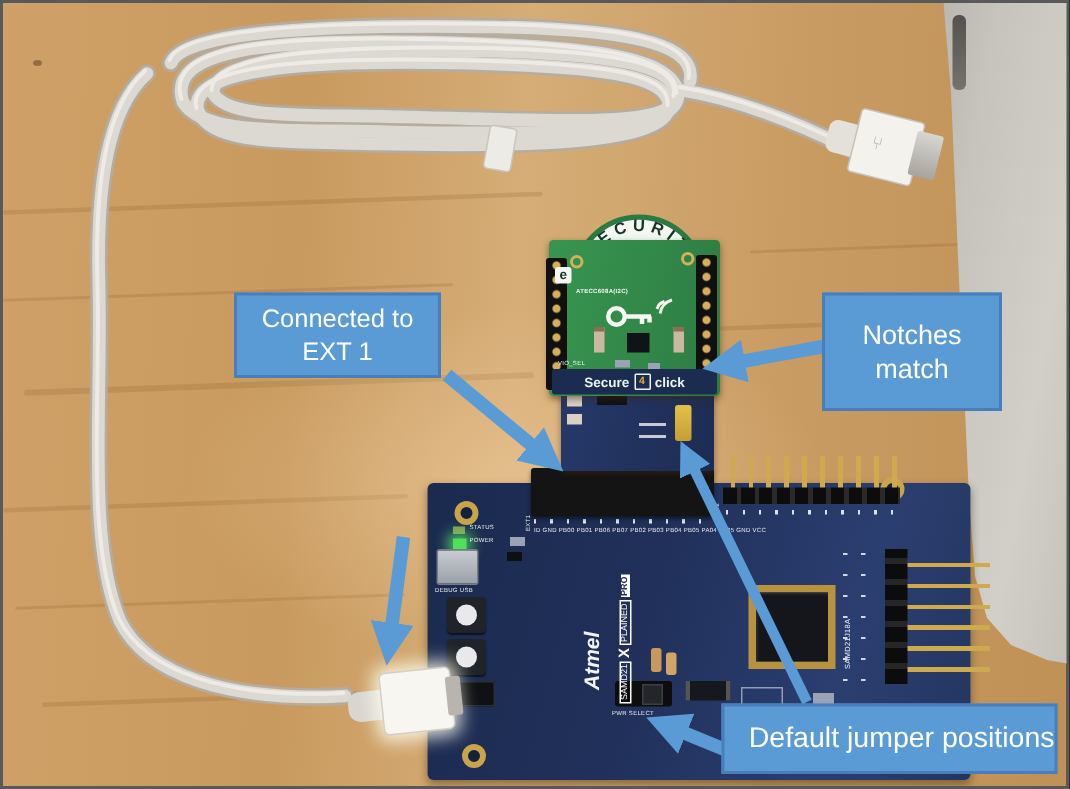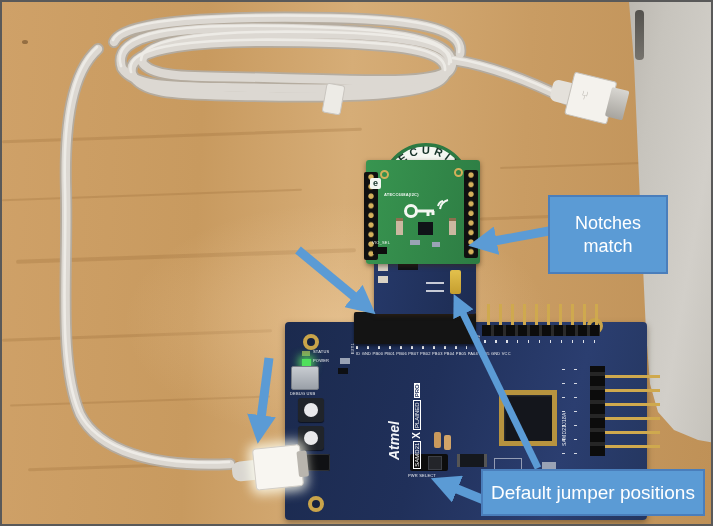--- a/index.html
+++ b/index.html
@@ -205,40 +205,48 @@
   <div class="abs" style="left:416px;top:220px;width:15px;height:13px;background:#101318;z-index:22;"></div>
   <div class="abs" style="left:394px;top:216px;width:7px;height:14px;background:#cbb8a0;border-top:3px solid #8c6f4e;z-index:22;"></div>
   <div class="abs micro" style="left:394px;top:232px;">C1</div>
   <div class="abs" style="left:447px;top:216px;width:7px;height:14px;background:#cbb8a0;border-top:3px solid #8c6f4e;z-index:22;"></div>
   <div class="abs micro" style="left:447px;top:232px;">R2</div>
   <div class="abs micro" style="left:370px;top:238px;z-index:22;">VIO_SEL</div>
   <div class="abs" style="left:371px;top:245px;width:14px;height:7px;background:#0d0d0d;z-index:22;"></div>
   <div class="abs" style="left:408px;top:238px;width:10px;height:5px;background:#9aa3b5;z-index:22;"></div>
   <div class="abs" style="left:430px;top:240px;width:8px;height:5px;background:#9aa3b5;z-index:22;"></div>
 
+  <div class="band">
+    <span>Secure</span>
+    <span class="sq">4</span>
+    <span>click</span>
+  </div>
 
   <div class="plug" style="left:230px;top:442px;width:80px;height:48px;transform:rotate(-6deg);">
     <div class="abs" style="left:0;top:14px;width:28px;height:20px;background:#d9d6d0;border-radius:8px 2px 2px 8px;"></div>
     <div class="abs" style="left:22px;top:3px;width:46px;height:40px;background:#f8f6f1;border:1px solid #d3cfc8;border-radius:4px;box-shadow:0 0 12px 4px rgba(255,255,240,.85);"></div>
     <div class="abs" style="left:66px;top:10px;width:10px;height:26px;background:#b9b5ae;border-radius:2px;"></div>
   </div>
 
   <svg class="abs" style="left:0;top:0;z-index:40;" width="713" height="526" viewBox="0 0 713 526">
     <defs>
       <marker id="ah" markerWidth="3.2" markerHeight="3.2" refX="2.1" refY="1.6" orient="auto" markerUnits="strokeWidth">
         <path d="M0,0 L3.2,1.6 L0,3.2 z" fill="#5b9bd5"></path>
       </marker>
     </defs>
     <line x1="296" y1="248" x2="366" y2="306" stroke="#5b9bd5" stroke-width="9" marker-end="url(#ah)"></line>
     <line x1="547" y1="229" x2="476" y2="242" stroke="#5b9bd5" stroke-width="9" marker-end="url(#ah)"></line>
     <line x1="267" y1="356" x2="257" y2="432" stroke="#5b9bd5" stroke-width="9" marker-end="url(#ah)"></line>
     <line x1="536" y1="466" x2="455" y2="299" stroke="#5b9bd5" stroke-width="7" marker-end="url(#ah)"></line>
     <line x1="482" y1="498" x2="438" y2="480" stroke="#5b9bd5" stroke-width="9" marker-end="url(#ah)"></line>
   </svg>
 
+  <div class="callout" style="left:154px;top:193px;width:138px;height:57px;font-size:17px;">
+    <span>Connected to EXT 1</span>
+  </div>
   <div class="callout" style="left:546px;top:193px;width:120px;height:79px;font-size:18px;padding:0 16px;">
     <span>Notches match</span>
   </div>
-  <div class="callout" style="left:479px;top:467px;width:224px;height:47px;font-size:19px;">
+  <div class="callout" style="left:479px;top:467px;width:224px;height:47px;font-size:19px;justify-content:flex-end;">
     <span>Default jumper positions</span>
   </div>
 
 </div>
 
 </body></html>

